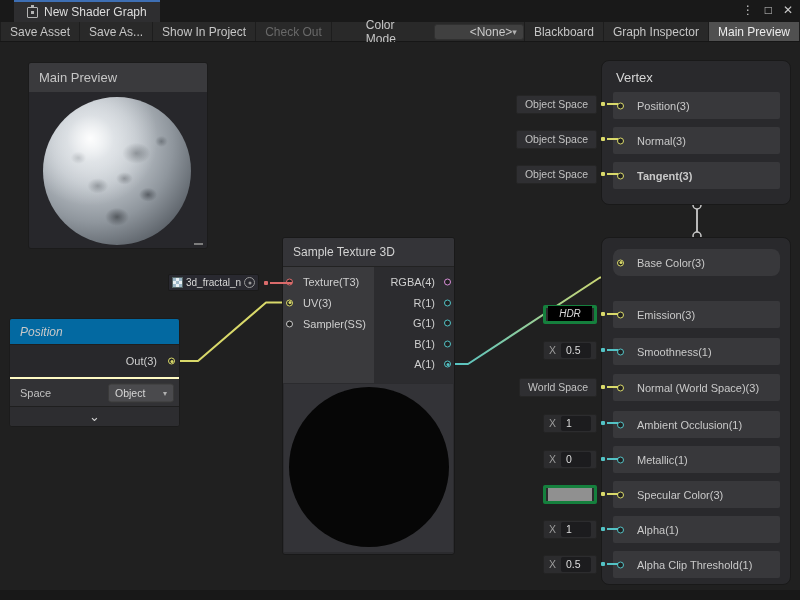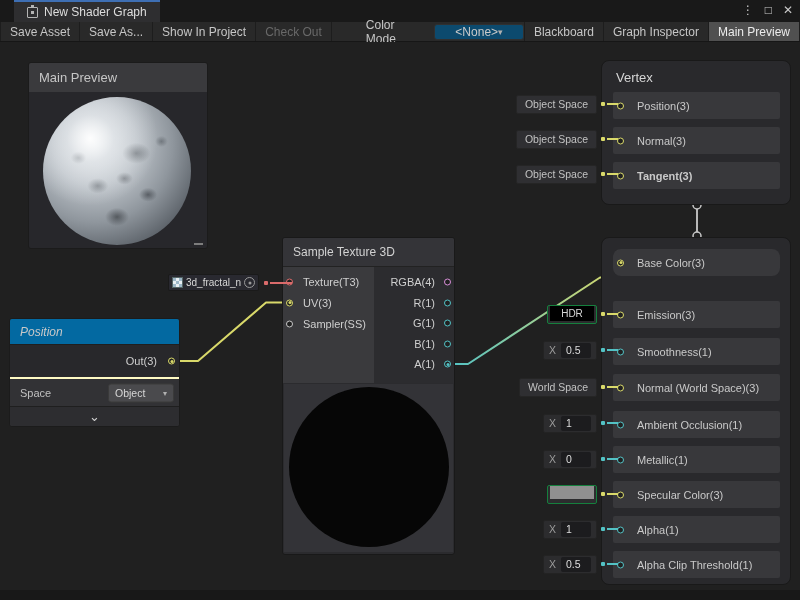--- a/index.html
+++ b/index.html
@@ -17,22 +17,22 @@
   .win-controls span { cursor:default; }
 
   
   .toolbar { position:absolute; top:22px; left:0; right:0; height:20px; background:#292929; border-bottom:1px solid #161616;
              display:flex; align-items:stretch; font-size:12px; color:#c6c6c6; }
   .tb-btn { padding:0 9px; display:flex; align-items:center; border-right:1px solid #1d1d1d; white-space:nowrap; }
   .tb-btn.first { border-left:1px solid #1d1d1d; }
   .tb-btn.disabled { color:#696969; }
   .tb-btn.active { background:#505050; color:#ebebeb; }
   .tb-label { padding:0 8px; margin-left:26px; display:flex; align-items:center; }
-  .dropdown { width:92px; height:16px; align-self:center; background:#0c4a6e; border:1px solid #303030; border-radius:3px;
-              display:flex; align-items:center; justify-content:center; padding:0 6px; color:#c9c9c9; }
+  .dropdown { width:92px; height:16px; align-self:center; background:#404040; border:1px solid #303030; border-radius:3px;
+              display:flex; align-items:center; justify-content:flex-end; padding:0 6px; color:#c9c9c9; }
   .dropdown .caret { font-size:9px; color:#b0b0b0; }
   .tb-spring { margin-left:auto; }
 
   
   .graph { position:absolute; top:42px; left:0; width:800px; height:548px; background:#202020; overflow:hidden; }
   .bottombar { position:absolute; top:590px; left:0; right:0; height:10px; background:#181818; }
 
   
   .panel { position:absolute; left:28px; top:20px; width:180px; border-radius:3px; overflow:hidden; border:1px solid #1b1b1b; }
   .panel-header { height:29px; background:#3a3a3d; display:flex; align-items:center; padding-left:10px; font-size:13px; color:#c6c6c6; }
@@ -70,21 +70,21 @@
 
   
   .asm { position:absolute; right:182px; height:20px; display:flex; align-items:center; }
   .asm .mini { width:4px; height:4px; border-radius:1px; background:currentColor; margin:0 2px 0 4px; flex:0 0 auto; }
   .asm .stub { width:11px; height:2px; background:currentColor; flex:0 0 auto; }
   .chip { background:#2f2f32; border:1px solid #252525; border-radius:2px; color:#c2c2c2; font-size:10.5px;
           height:19px; display:flex; align-items:center; padding:0 8px; white-space:nowrap; }
   .xinput { background:#2c2c2e; border:1px solid #232323; border-radius:2px; height:19px; display:flex; align-items:center;
             padding:0 5px; gap:5px; font-size:10.5px; color:#9c9c9c; }
   .xinput .xval { background:#1c1c1e; border-radius:2px; height:15px; min-width:30px; display:flex; align-items:center; padding:0 5px; color:#dedede; }
-  .hdrbox { background:#2c2c2e; border:1px solid #15803d; border-radius:2px; height:19px; display:flex; align-items:flex-start; padding:0 2px; }
+  .hdrbox { background:#2c2c2e; border:3px solid #15803d; border-radius:2px; height:19px; display:flex; align-items:flex-end; padding:0 2px;font-style:italic; }
   .hdrfield { background:var(--emission_hdr_swatch,#000); color:#d8d8d8; font-size:10px; height:15px; width:44px;
               display:flex; align-items:center; justify-content:center; }
   .swatch { background:var(--specular_swatch,#909090); height:13px; width:44px; }
 
   
   .sample-node { position:absolute; left:282px; top:195px; width:173px; height:318px; background:#2b2b2e;
                  border:1px solid #191919; border-radius:3px; overflow:hidden; }
   .sample-header { height:29px; background:#343438; display:flex; align-items:center; padding-left:10px;
                    font-size:12px; color:#d2d2d2; border-bottom:1px solid #222; }
   .sample-body { display:flex; height:116px; }

